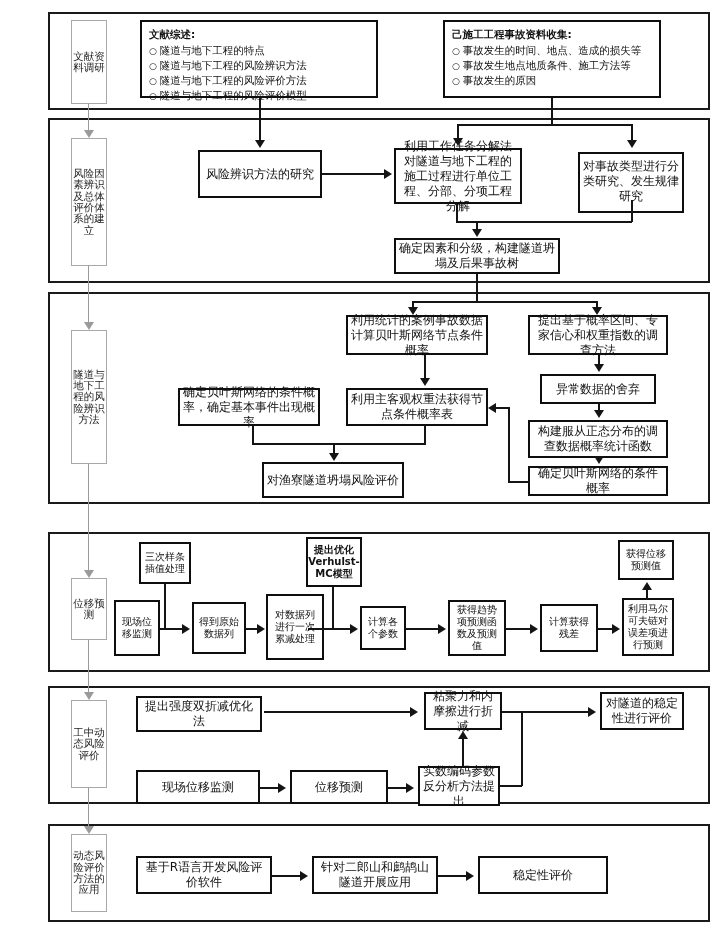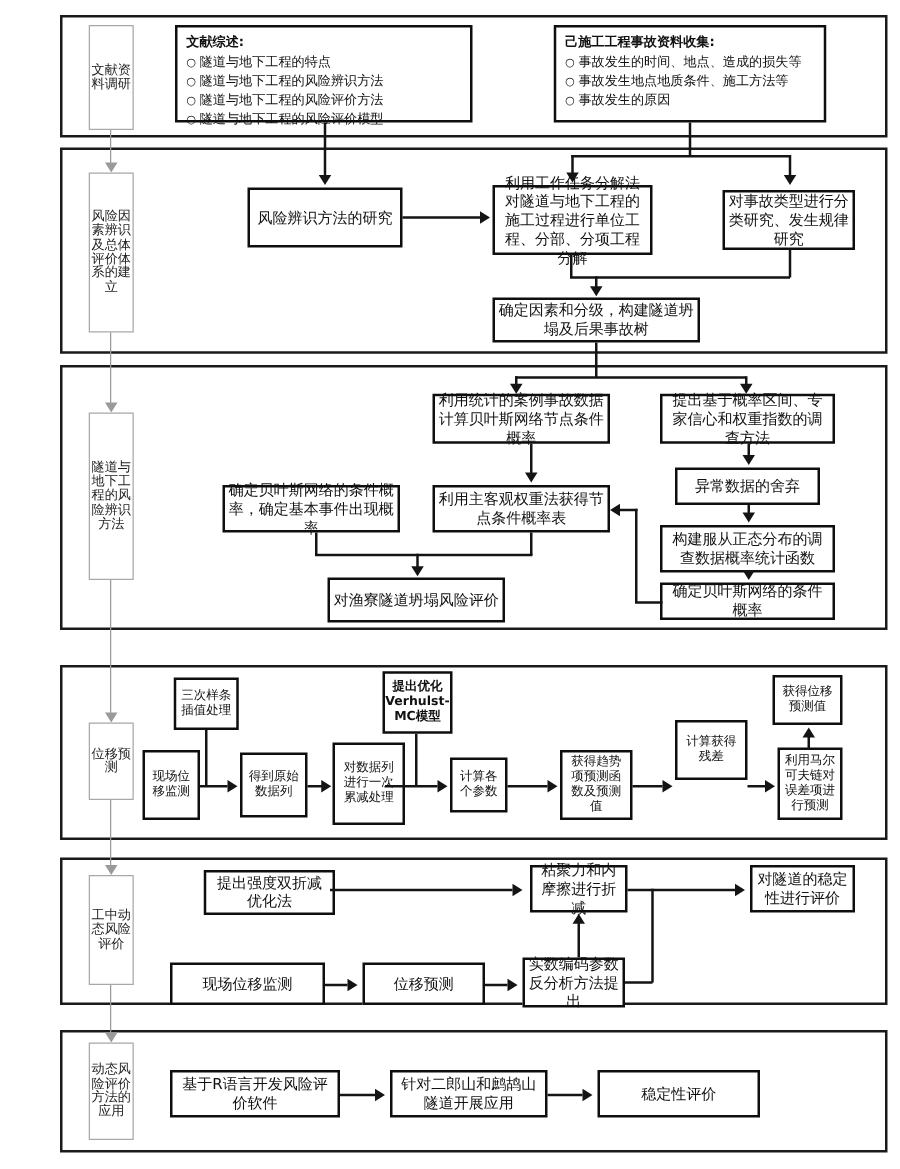--- a/index.html
+++ b/index.html
@@ -106,21 +106,21 @@
   </div>
 
   <div class="box" style="left:198px;top:150px;width:124px;height:48px;">
     <span>风险辨识方法的研究</span>
   </div>
 
   <div class="box" style="left:394px;top:148px;width:128px;height:56px;">
     <span>利用工作任务分解法对隧道与地下工程的施工过程进行单位工程、分部、分项工程分解</span>
   </div>
 
-  <div class="box" style="left:578px;top:152px;width:106px;height:48px;">
+  <div class="box" style="left:578px;top:152px;width:106px;height:61px;font-family:Liberation Mono, monospace;">
     <span>对事故类型进行分类研究、发生规律研究</span>
   </div>
 
   <div class="box" style="left:394px;top:238px;width:166px;height:36px;">
     <span>确定因素和分级，构建隧道坍塌及后果事故树</span>
   </div>
 
   <div class="section" style="left:48px;top:292px;width:662px;height:212px;"></div>
 
   <div class="stage-label" style="left:71px;top:330px;width:36px;height:134px;">
@@ -190,35 +190,35 @@
   </div>
 
   <div class="box narrow" style="left:360px;top:606px;width:46px;height:44px;">
     <span>计算各个参数</span>
   </div>
 
   <div class="box narrow" style="left:448px;top:600px;width:58px;height:56px;">
     <span>获得趋势项预测函数及预测值</span>
   </div>
 
-  <div class="box narrow" style="left:540px;top:576px;width:58px;height:48px;">
+  <div class="box narrow" style="left:540px;top:604px;width:58px;height:48px;">
     <span>计算获得残差</span>
   </div>
 
   <div class="box narrow" style="left:622px;top:598px;width:52px;height:58px;">
     <span>利用马尔可夫链对误差项进行预测</span>
   </div>
 
   <div class="section" style="left:48px;top:686px;width:662px;height:118px;"></div>
 
   <div class="stage-label" style="left:71px;top:700px;width:36px;height:88px;">
     <span>工中动态风险评价</span>
   </div>
 
-  <div class="box" style="left:136px;top:696px;width:105px;height:36px;margin-left:27px;">
+  <div class="box" style="left:136px;top:696px;width:126px;height:36px;">
     <span>提出强度双折减优化法</span>
   </div>
 
   <div class="box" style="left:424px;top:692px;width:78px;height:38px;">
     <span>粘聚力和内摩擦进行折减</span>
   </div>
 
   <div class="box" style="left:600px;top:692px;width:84px;height:38px;">
     <span>对隧道的稳定性进行评价</span>
   </div>

